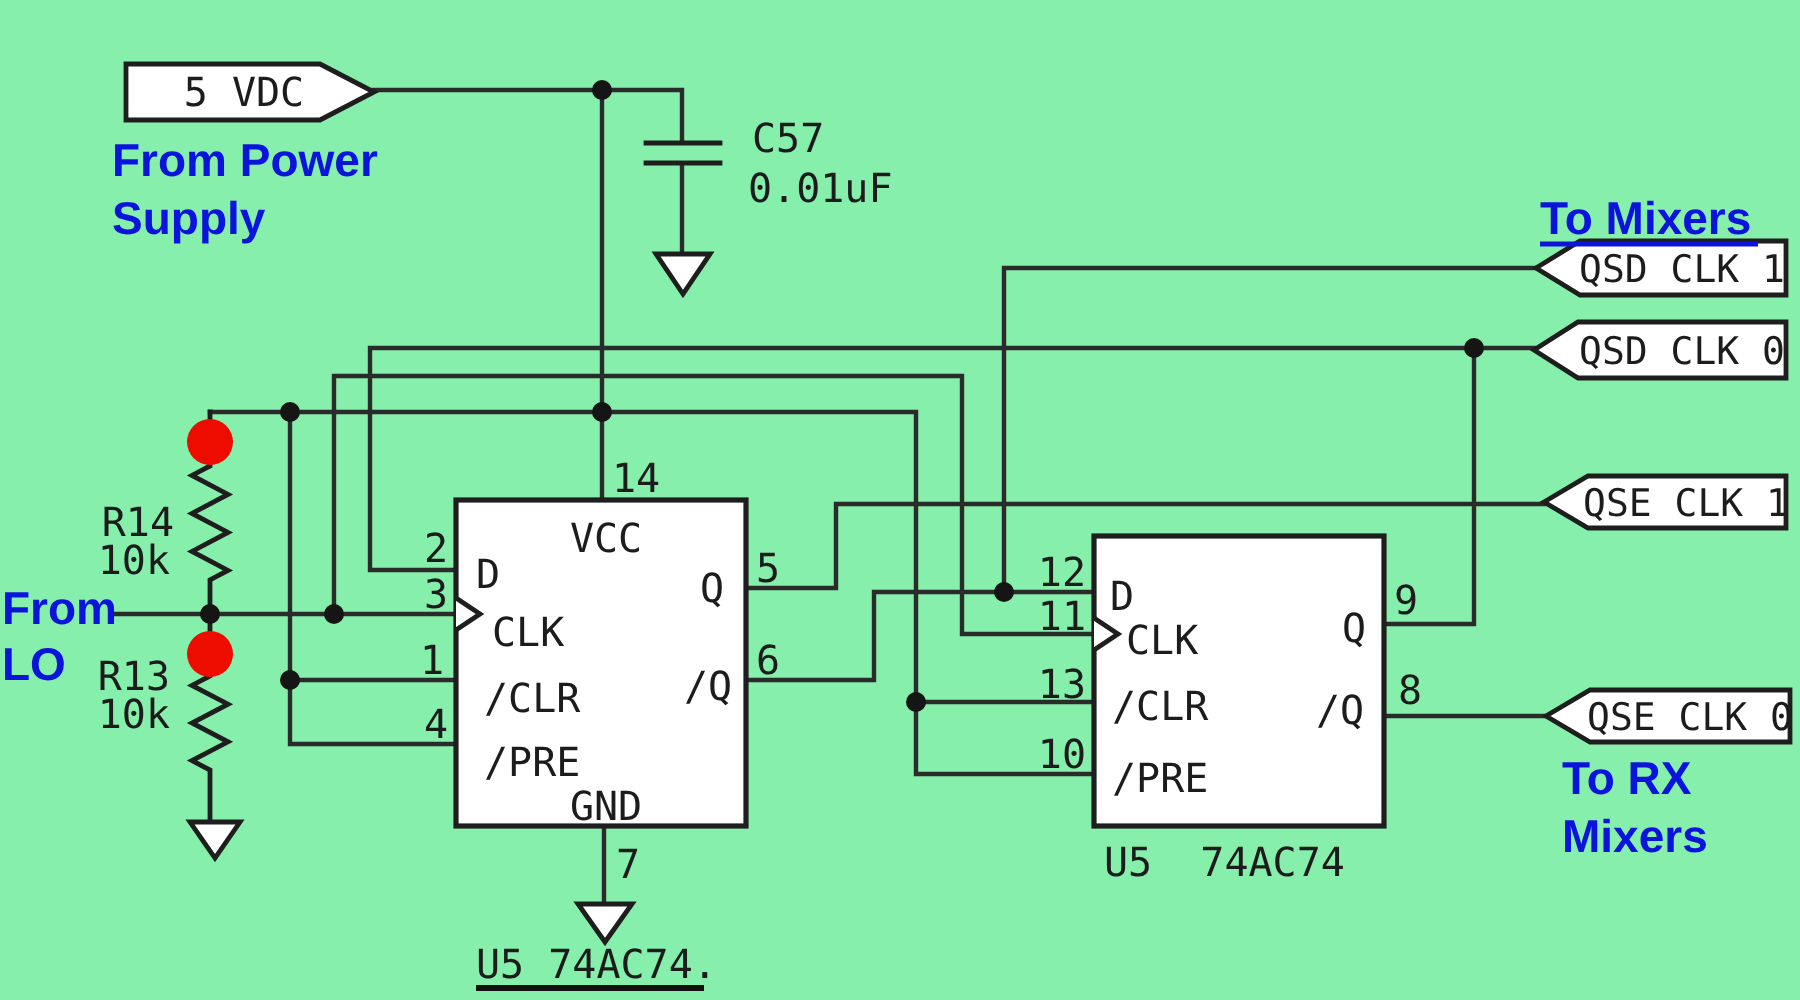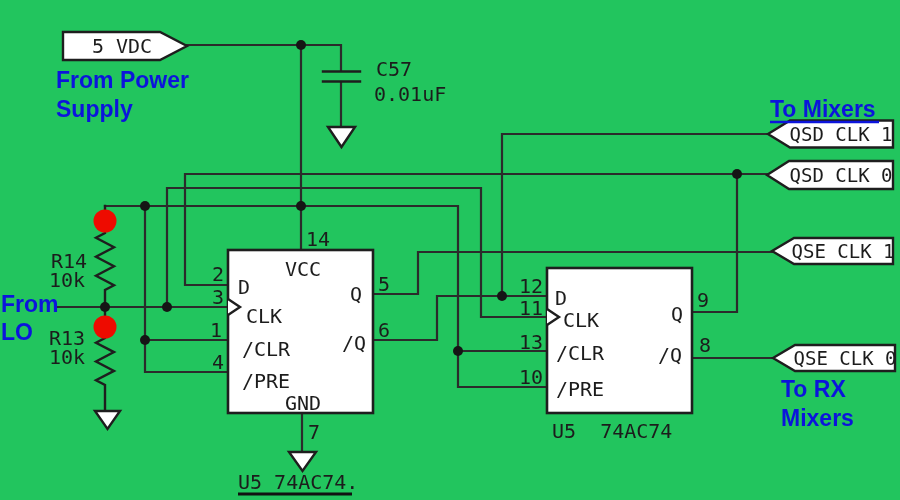--- a/index.html
+++ b/index.html
@@ -1,16 +1,16 @@
 <!DOCTYPE html>
 <html><head>
 <meta charset="utf-8">
 <style>
   html,body{margin:0;padding:0;background:#ffffff;}
-  .stage{position:relative;width:900px;height:500px;background:#22c55e;overflow:hidden;}
+  .stage{position:relative;width:900px;height:500px;background:#86efac;overflow:hidden;}
   svg{display:block;}
   .wire{stroke:#2b2b2b;stroke-width:2.2;fill:none;stroke-linecap:square;}
   .sym{stroke:#1e1e1e;stroke-width:2.4;fill:none;stroke-linecap:square;}
   .symfill{stroke:#1e1e1e;stroke-width:2.4;fill:#ffffff;}
   .box{stroke:#1e1e1e;stroke-width:2.6;fill:#ffffff;}
   .flag{stroke:#1e1e1e;stroke-width:2.4;fill:#ffffff;}
   .dot{fill:#151515;stroke:none;}
   .reddot{fill:#ee0b00;stroke:none;}
   .mono{font-family:"DejaVu Sans Mono",monospace;font-size:20px;fill:#1c1c1c;}
   .monoflag{font-family:"DejaVu Sans Mono",monospace;font-size:19px;fill:#1c1c1c;}

